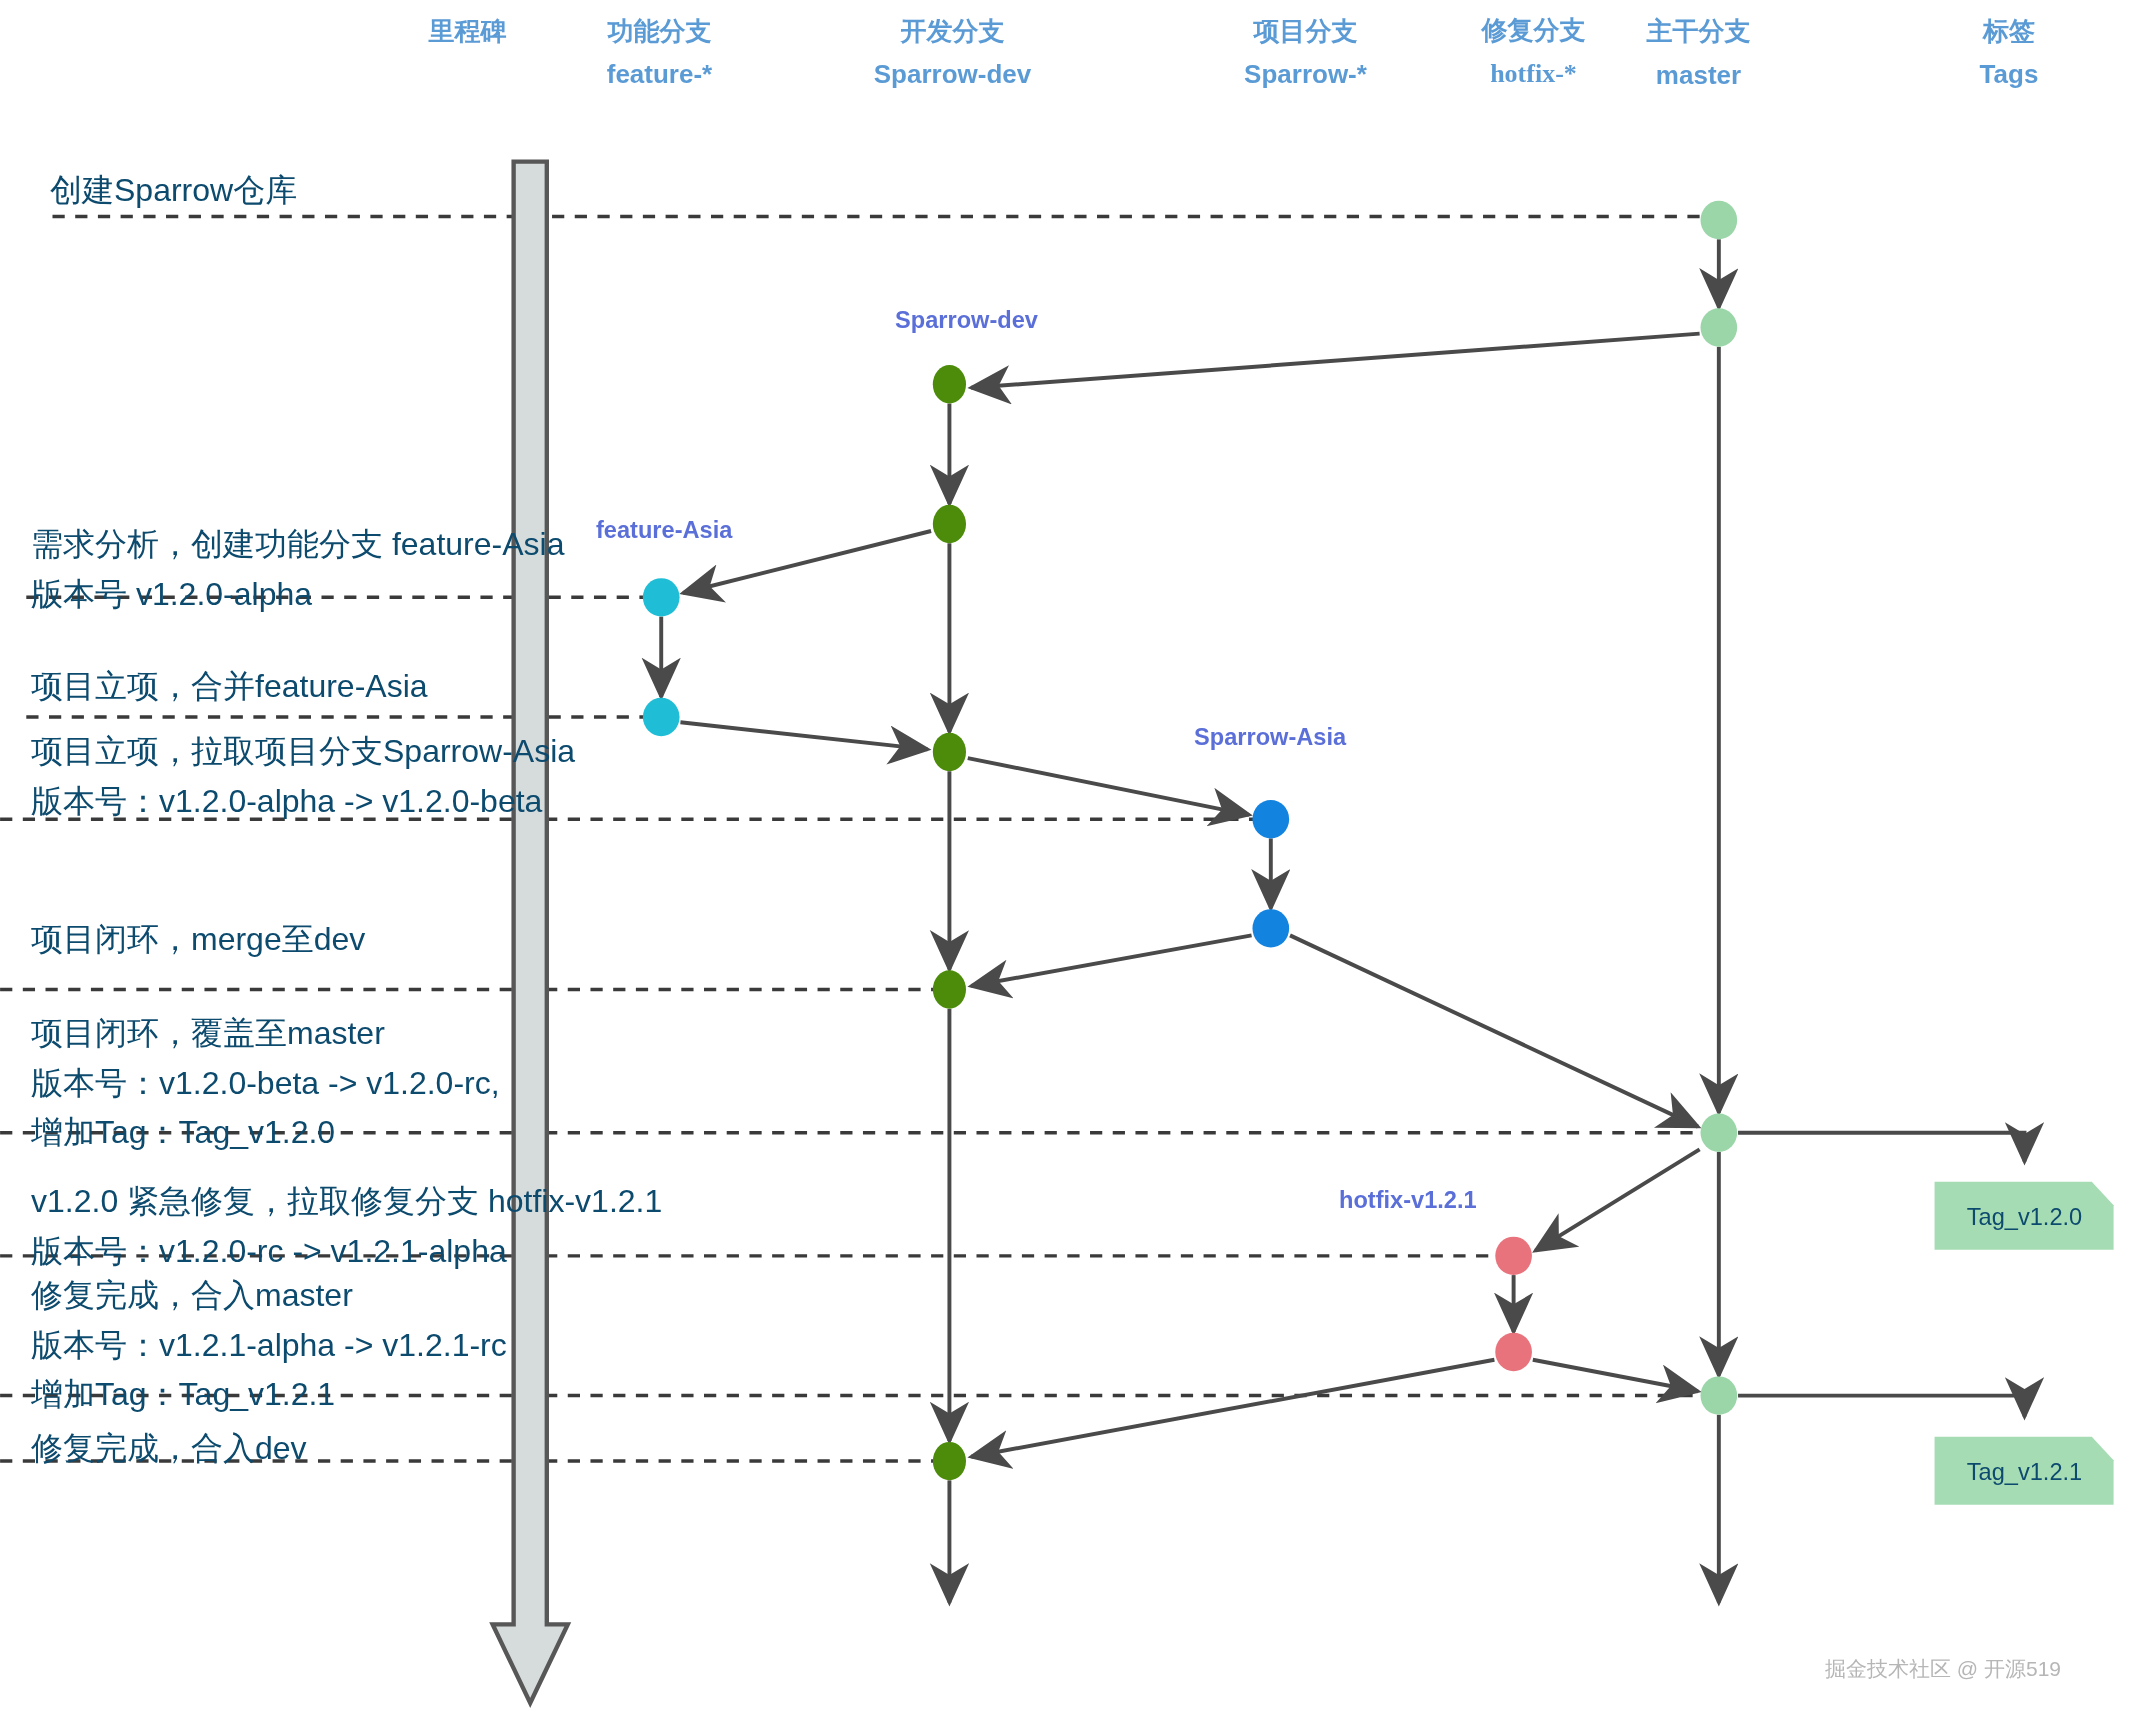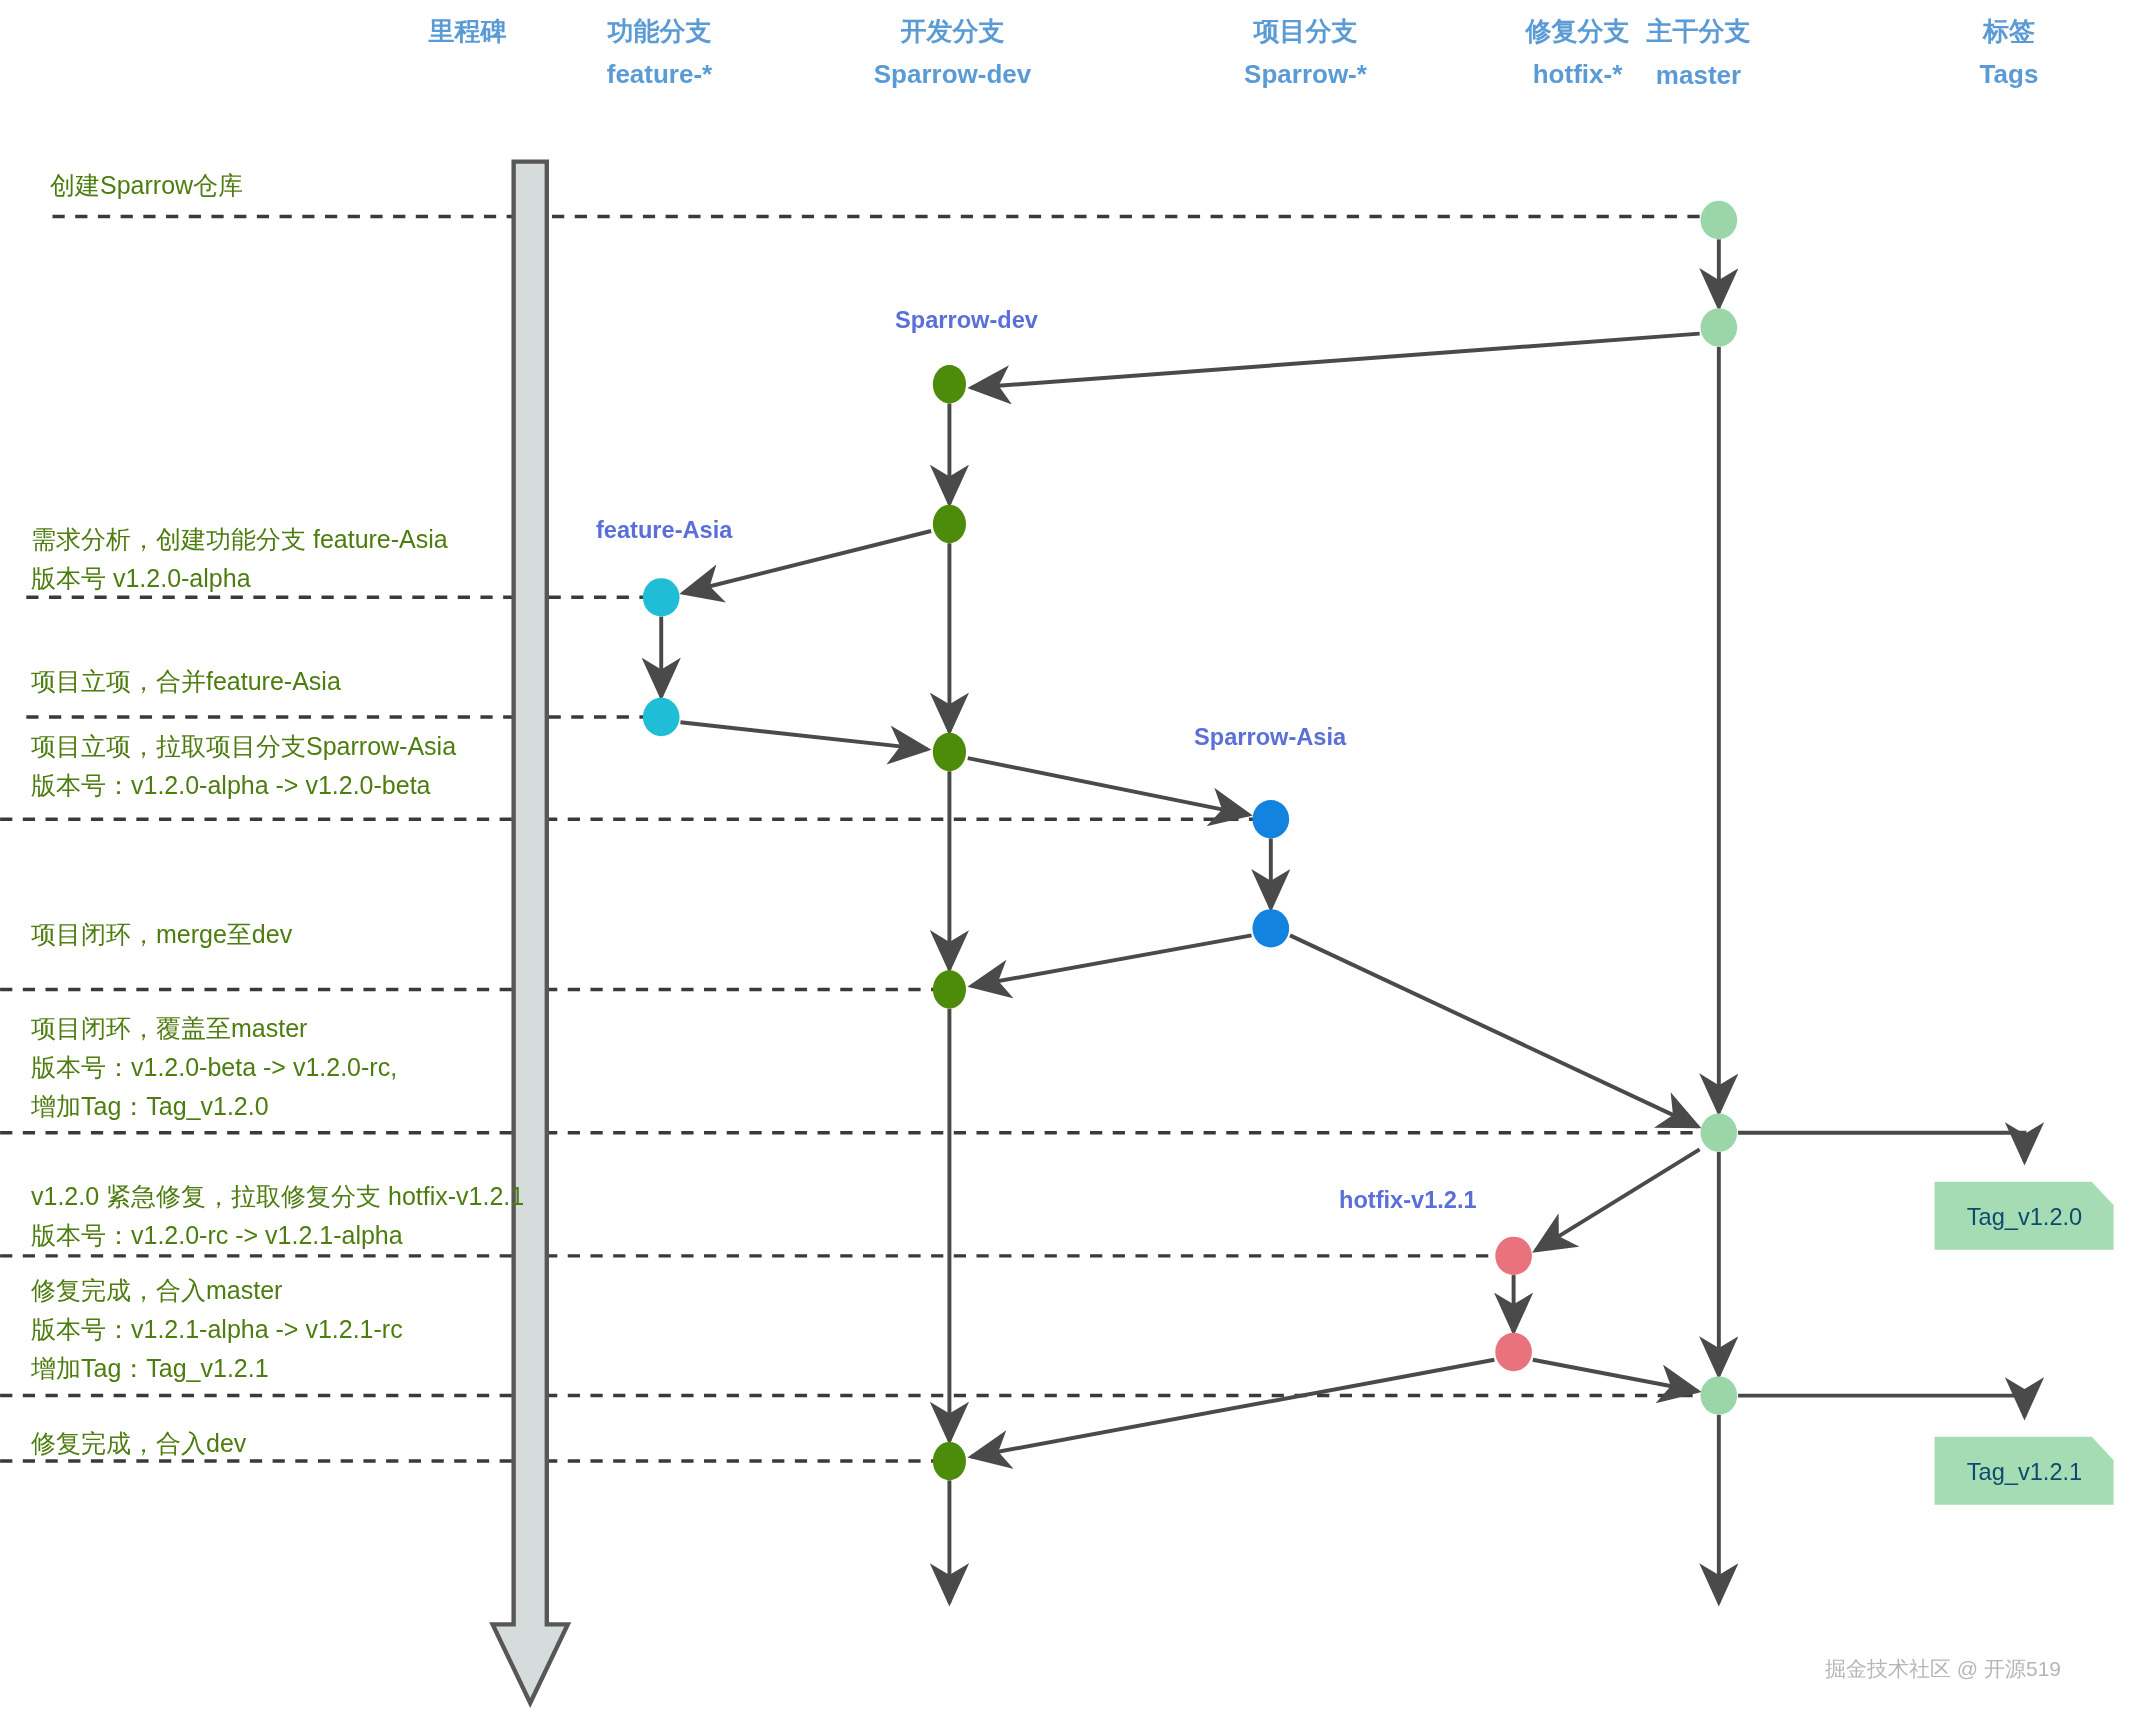--- a/index.html
+++ b/index.html
@@ -6,21 +6,21 @@
   body{width:2146px;height:1717px;position:relative;overflow:hidden;
        font-family:"Liberation Sans","DejaVu Sans",sans-serif;}
   #stage{position:absolute;left:0;top:0;width:1984px;height:1717px;}
   svg.layer{position:absolute;left:0;top:0;width:2146px;height:1717px;}
   .col-head{position:absolute;text-align:center;color:#5b9bd5;font-weight:bold;
             font-size:26px;line-height:1.0;white-space:nowrap;}
   .col-head .l1{display:block;}
   .col-head .l2{display:block;margin-top:17.5px;}
   .branch-label{position:absolute;color:#5b6fd8;font-weight:bold;font-size:23.6px;
                 white-space:nowrap;}
-  .milestone{position:absolute;color:#4d7c0f;font-size:25px;line-height:1.55;
+  .milestone{position:absolute;color:#0c4a6e;font-size:32px;line-height:1.55;
              white-space:nowrap;}
   .tag-text{position:absolute;color:#0c4a6e;font-size:23.6px;white-space:nowrap;}
   .watermark{position:absolute;color:#b6b6b6;font-size:21px;white-space:nowrap;}
 </style>
 </head>
 <body>
 
 <div id="stage">
 
   <svg class="layer" viewBox="0 0 2457 1966" xmlns="http://www.w3.org/2000/svg">
@@ -120,21 +120,21 @@
     <span class="l2">feature-*</span>
   </div>
   <div class="col-head" style="left:852px;top:17.5px;width:201px;">
     <span class="l1">开发分支</span>
     <span class="l2">Sparrow-dev</span>
   </div>
   <div class="col-head" style="left:1218px;top:17.5px;width:175px;">
     <span class="l1">项目分支</span>
     <span class="l2">Sparrow-*</span>
   </div>
-  <div class="col-head" style="left:1490px;top:17.5px;width:175px;">
+  <div class="col-head" style="left:1446px;top:17.5px;width:175px;font-family:Liberation Serif, serif;">
     <span class="l1">修复分支</span>
     <span class="l2">hotfix-*</span>
   </div>
   <div class="col-head" style="left:1611px;top:18px;width:175px;">
     <span class="l1">主干分支</span>
     <span class="l2">master</span>
   </div>
   <div class="col-head" style="left:1939px;top:17.5px;width:140px;">
     <span class="l1">标签</span>
     <span class="l2">Tags</span>

